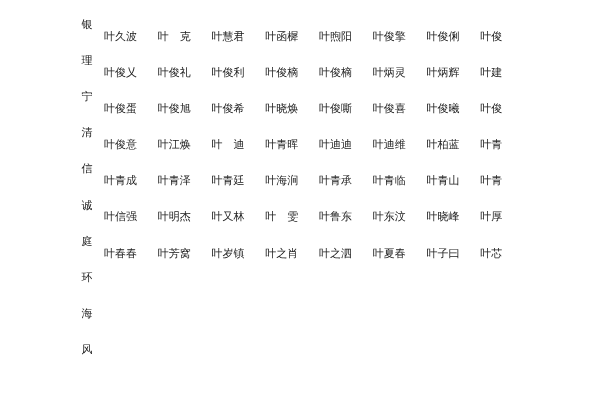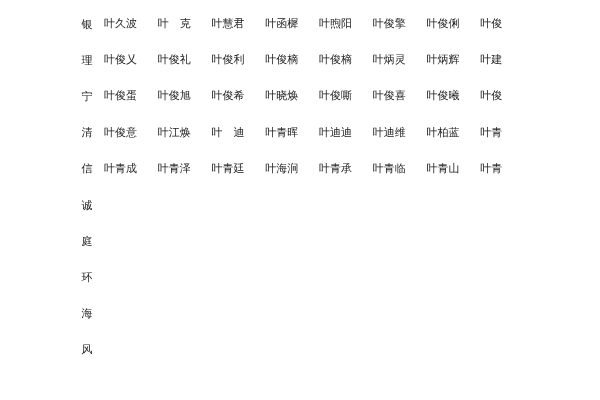--- a/index.html
+++ b/index.html
@@ -42,21 +42,21 @@
   
   #name-grid {
     position: absolute;
     left: 104px;
     top: 18px;
     width: 430px;
   }
   #name-grid .row {
     display: flex;
     height: 36.2px;
-    font-family: Liberation Mono, monospace;
+    align-items: center;
   }
   #name-grid .cell {
     width: 61.5px;
     font-size: 11px;
     line-height: 1.2;
     color: #1a1a1a;
     white-space: nowrap;
     text-align: left;
   }
 </style>
@@ -130,18 +130,38 @@
       <span class="cell">叶青泽</span>
       <span class="cell">叶青廷</span>
       <span class="cell">叶海涧</span>
       <span class="cell">叶青承</span>
       <span class="cell">叶青临</span>
       <span class="cell">叶青山</span>
       <span class="cell">叶青</span>
     </div>
 
 
+    <div class="row">
+      <span class="cell">叶信强</span>
+      <span class="cell">叶明杰</span>
+      <span class="cell">叶又林</span>
+      <span class="cell">叶　雯</span>
+      <span class="cell">叶鲁东</span>
+      <span class="cell">叶东汶</span>
+      <span class="cell">叶晓峰</span>
+      <span class="cell">叶厚</span>
+    </div>
 
 
+    <div class="row">
+      <span class="cell">叶春春</span>
+      <span class="cell">叶芳窝</span>
+      <span class="cell">叶岁镇</span>
+      <span class="cell">叶之肖</span>
+      <span class="cell">叶之泗</span>
+      <span class="cell">叶夏春</span>
+      <span class="cell">叶子曰</span>
+      <span class="cell">叶芯</span>
+    </div>
 
   </div>
 
 </div>
 
 </body></html>

